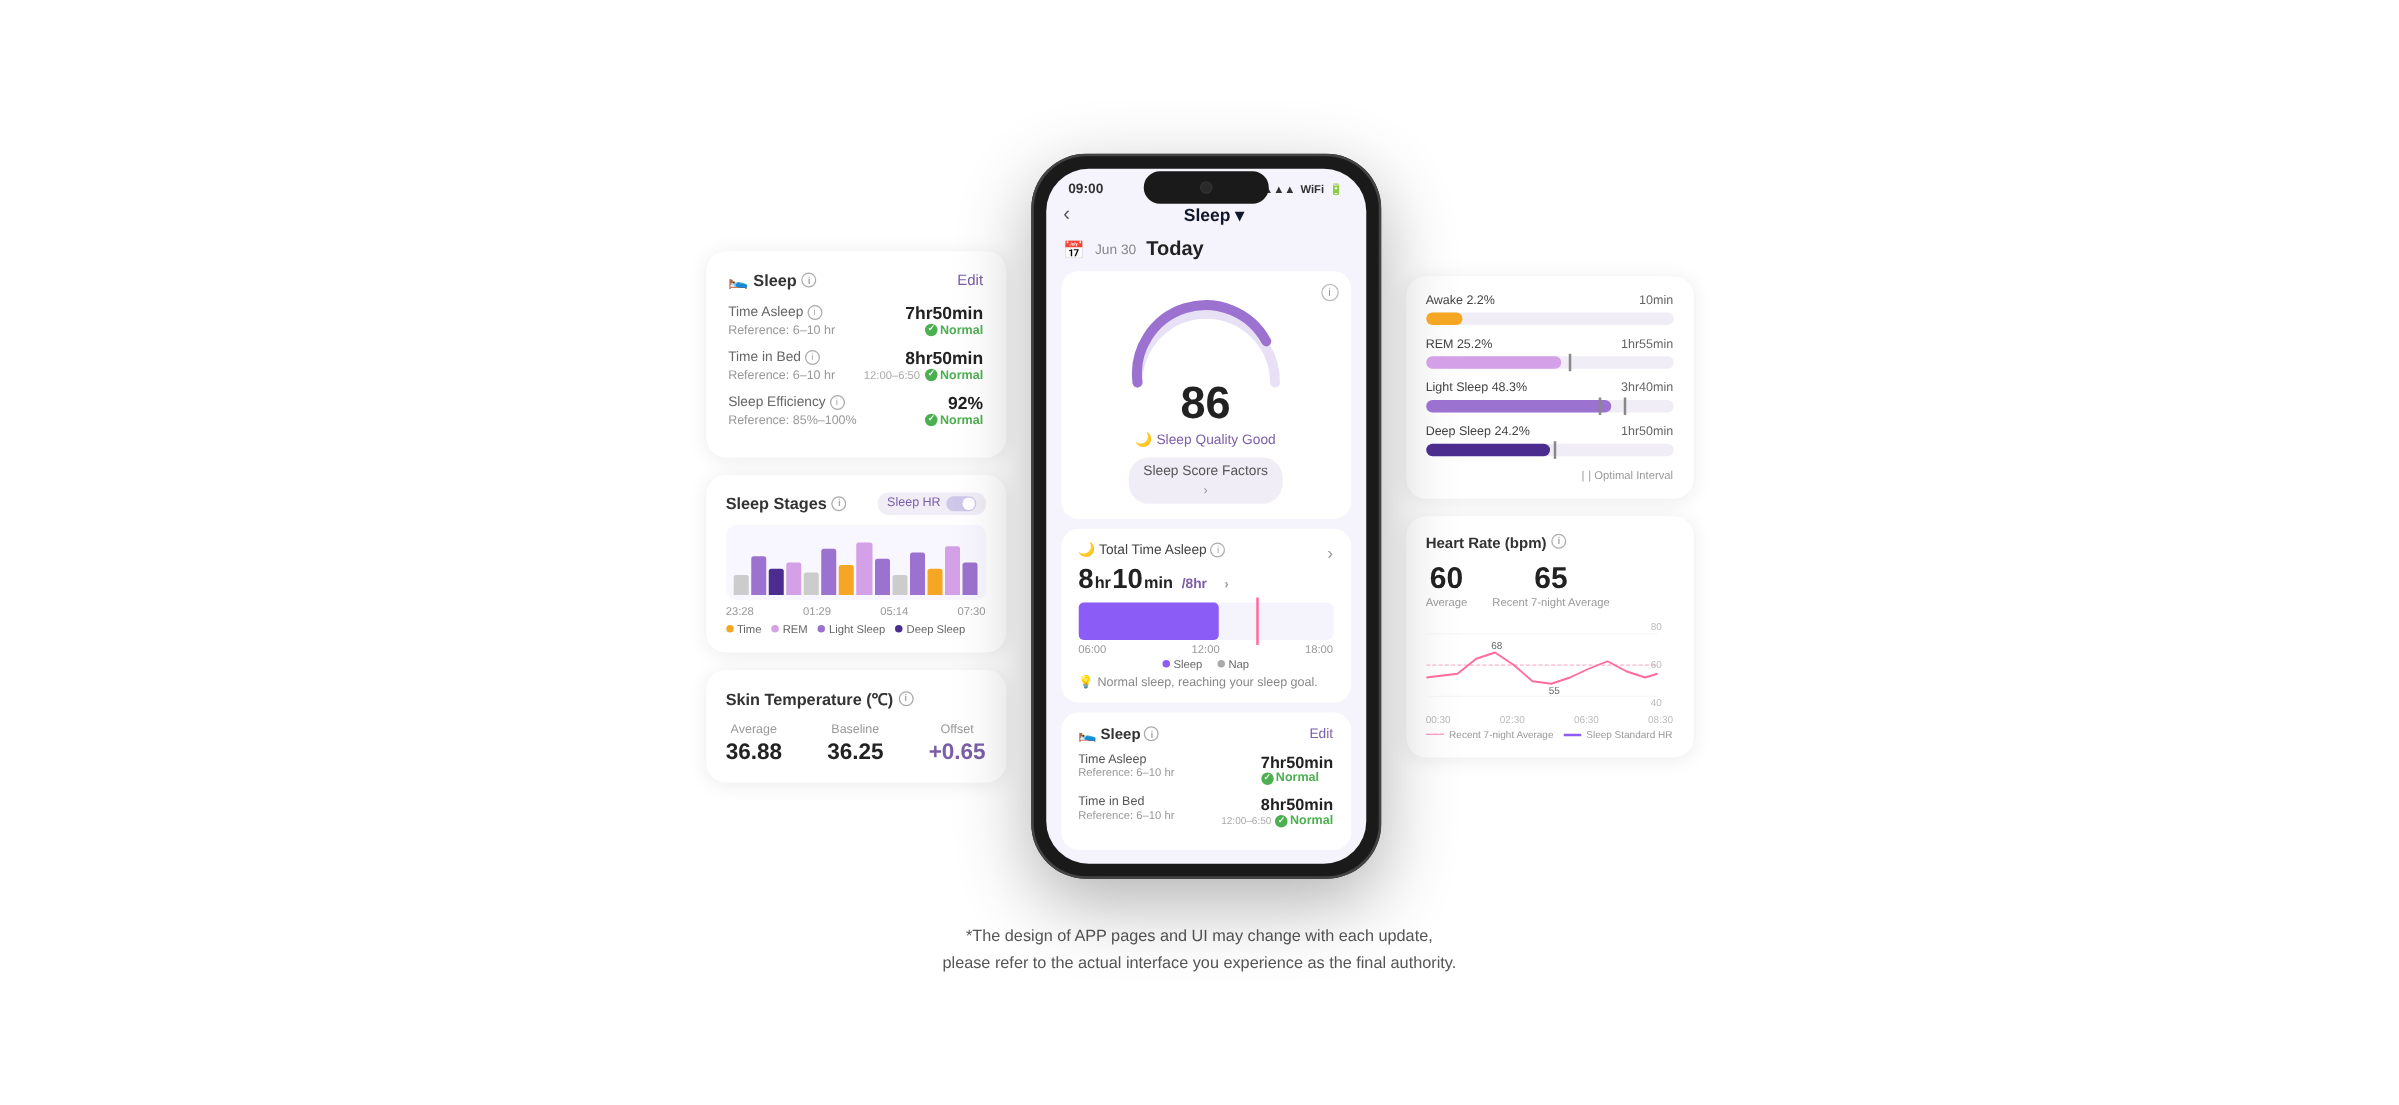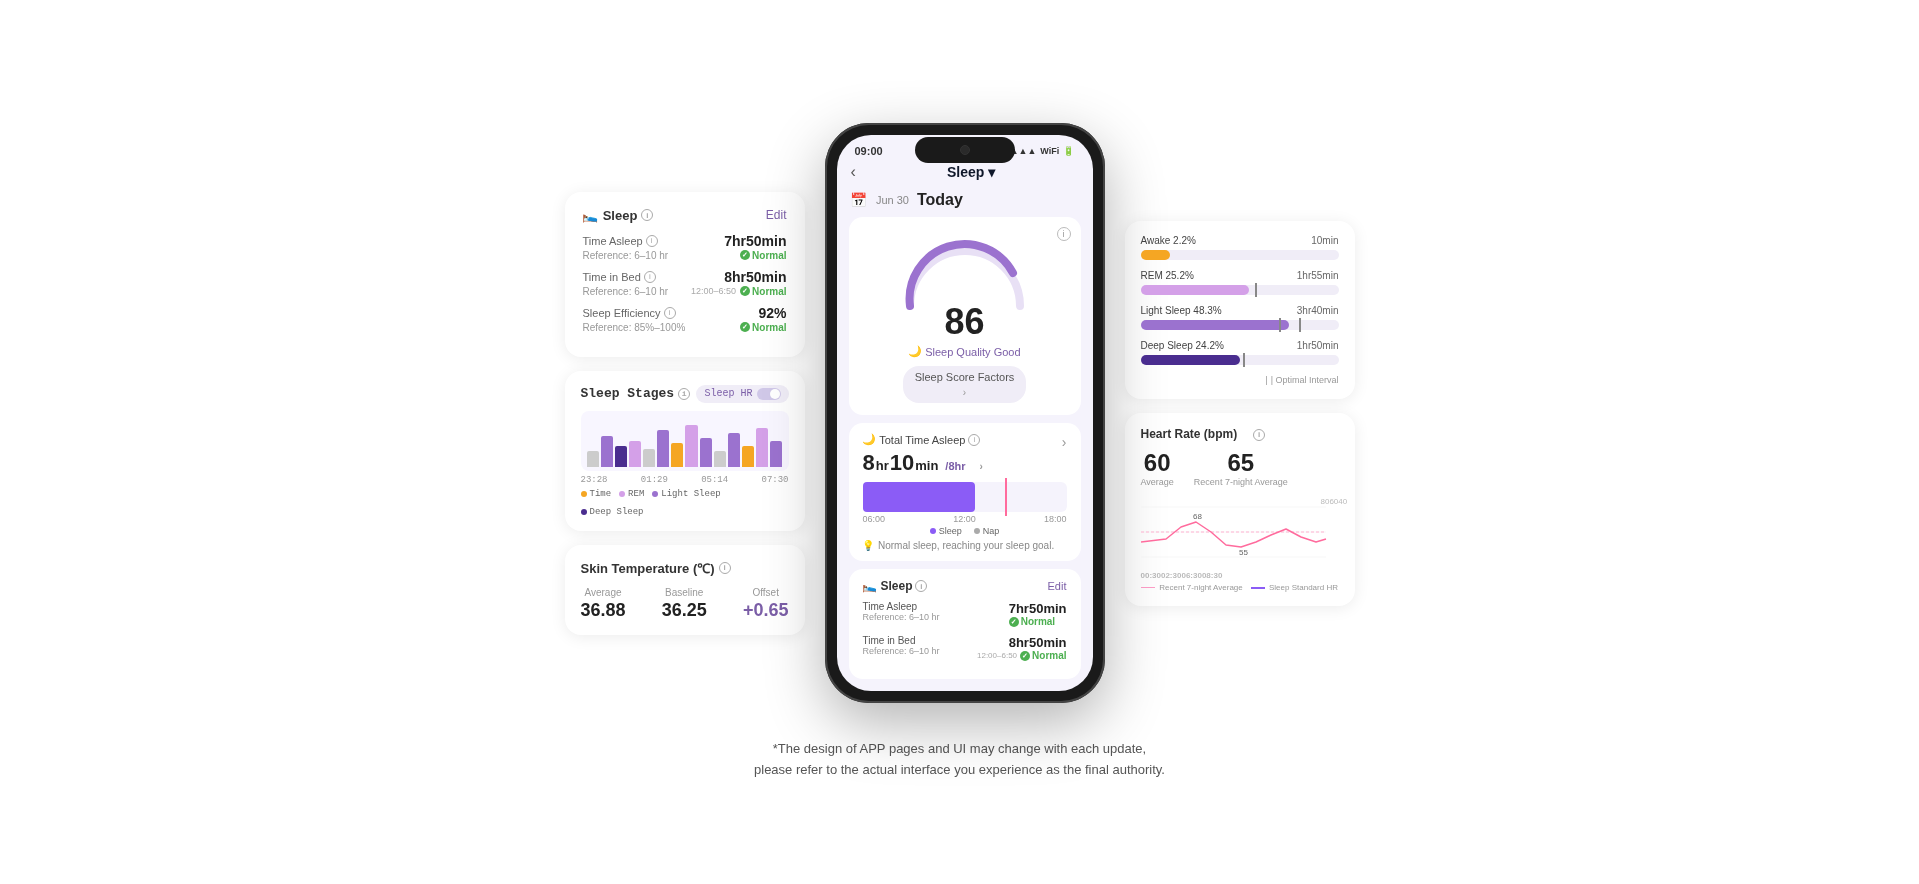--- a/index.html
+++ b/index.html
@@ -114,21 +114,20 @@
       text-align: center;
       line-height: 10px;
     }
 
     
     .stages-card {
       background: #ffffff;
       border-radius: 16px;
       padding: 14px 16px;
       box-shadow: 0 2px 16px rgba(0,0,0,0.08);
-      font-family: Liberation Mono, monospace;
     }
 
     .stages-header {
       display: flex;
       justify-content: space-between;
       align-items: center;
       margin-bottom: 8px;
     }
 
     .sleep-hr-toggle {
@@ -623,22 +622,22 @@
       padding: 14px 16px;
       box-shadow: 0 2px 16px rgba(0,0,0,0.08);
     }
 
     .hr-header {
       font-size: 12px;
       font-weight: 600;
       color: #333;
       margin-bottom: 8px;
       display: flex;
-      align-items: flex-end;
-      gap: 16px;
+      align-items: flex-start;
+      gap: 4px;
     }
 
     .hr-values {
       display: flex;
       gap: 20px;
       margin-bottom: 10px;
     }
 
     .hr-value-col { text-align: center; }
     .hr-value-num { font-size: 24px; font-weight: 800; color: #222; }
@@ -649,34 +648,33 @@
       position: relative;
       margin-bottom: 4px;
     }
 
     .hr-y-labels {
       position: absolute;
       right: 0;
       top: 0;
       height: 100%;
       display: flex;
-      flex-direction: row;
+      flex-direction: column;
       justify-content: space-between;
       font-size: 8px;
       color: #bbb;
       margin-left: 18px;
     }
 
     .hr-times {
       display: flex;
-      justify-content: flex-start;
+      justify-content: space-between;
       font-size: 8px;
       color: #bbb;
       margin-top: 2px;
-      font-weight: bold;
     }
 
     .hr-legend {
       display: flex;
       justify-content: center;
       gap: 8px;
       font-size: 8px;
       color: #999;
       margin-top: 3px;
     }

